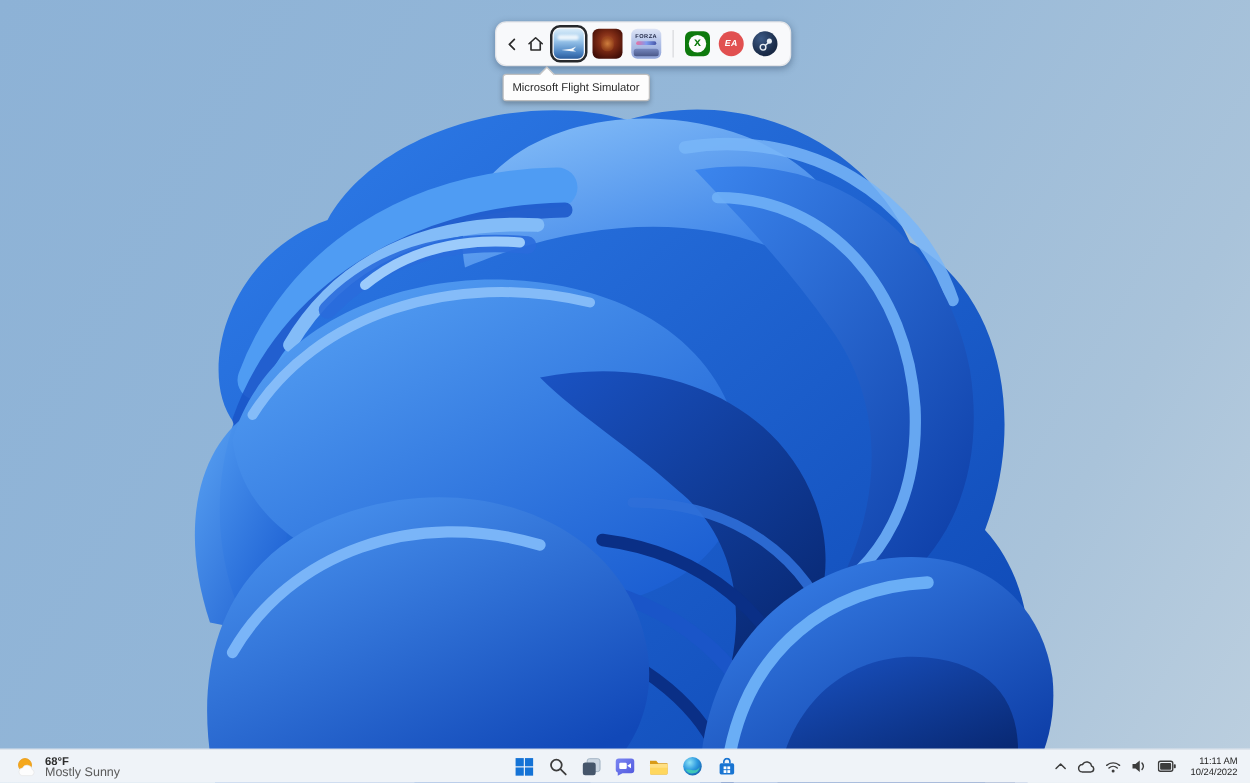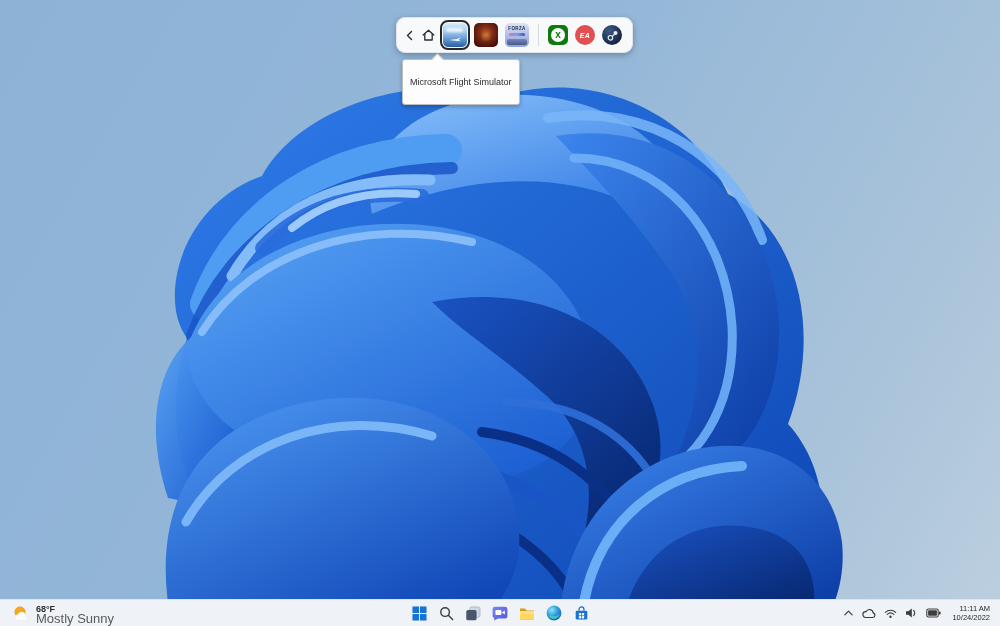--- a/index.html
+++ b/index.html
@@ -33,32 +33,32 @@
   .circle-icon{width:20px;height:20px;border-radius:50%;display:flex;align-items:center;justify-content:center;flex:0 0 auto;}
   .xbox-sq{width:20px;height:20px;border-radius:5px;background:#0e7a0d;display:flex;align-items:center;justify-content:center;flex:0 0 auto;}
   .xbox-sphere{width:14px;height:14px;border-radius:50%;background:#fdfdfd;display:flex;align-items:center;justify-content:center;
             font-weight:bold;font-size:10px;color:#0e7a0d;line-height:14px;}
   .ea-circle{background:#e15050;}
   .ea-text{color:#fff;font-size:7px;font-weight:bold;font-style:italic;letter-spacing:.3px;}
   .steam-circle{background:radial-gradient(circle at 35% 30%,#3d5a85 0%,#1f3least 0%,#1c2e4c 60%,#101d33 100%);background:radial-gradient(circle at 35% 30%,#3d5a85 0%,#1c2e4c 60%,#101d33 100%);}
 
   
   .tooltip{position:absolute;left:402px;top:59px;background:#fdfdfd;border:1px solid #bfbfbf;
-           border-radius:3px;padding:17px 7px;font-size:9px;color:#2b2b2b;white-space:nowrap;
+           border-radius:3px;padding:5px 7px;font-size:9px;color:#2b2b2b;white-space:nowrap;
            box-shadow:0 2px 4px rgba(0,0,0,.25);}
   .tooltip::before{content:"";position:absolute;top:-5px;left:30px;width:8px;height:8px;background:#fdfdfd;
            border-left:1px solid #bfbfbf;border-top:1px solid #bfbfbf;transform:rotate(45deg);}
 
   
   .taskbar{position:absolute;left:0;right:0;bottom:0;height:26px;background:#eff3f8;
            border-top:1px solid #dde4ec;display:flex;align-items:center;}
   .weather{position:absolute;left:6px;top:0;bottom:0;display:flex;align-items:center;gap:5px;
            padding:0 6px;cursor:pointer;}
   .weather-temp{font-size:9px;font-weight:600;color:#2c2c2c;line-height:10px;}
-  .weather-cond{font-size:13px;color:#5a5a5a;line-height:9px;}
+  .weather-cond{font-size:10px;color:#5a5a5a;line-height:9px;}
   .tb-center{position:absolute;left:50%;transform:translateX(-50%);top:0;bottom:0;
              display:flex;align-items:center;gap:3px;}
   .tb-btn{width:24px;height:24px;border:none;background:none;border-radius:4px;display:flex;
           align-items:center;justify-content:center;padding:0;cursor:pointer;}
   .tb-btn svg{display:block;}
   .tray{position:absolute;right:4px;top:0;bottom:0;display:flex;align-items:center;gap:2px;}
   .tray-btn{border:none;background:none;padding:0 3px;height:24px;display:flex;align-items:center;cursor:pointer;}
   .clock{display:flex;flex-direction:column;align-items:flex-end;justify-content:center;
          padding:0 6px 0 6px;cursor:pointer;}
   .clock-time,.clock-date{font-size:7.5px;color:#1f1f1f;line-height:9.5px;}

